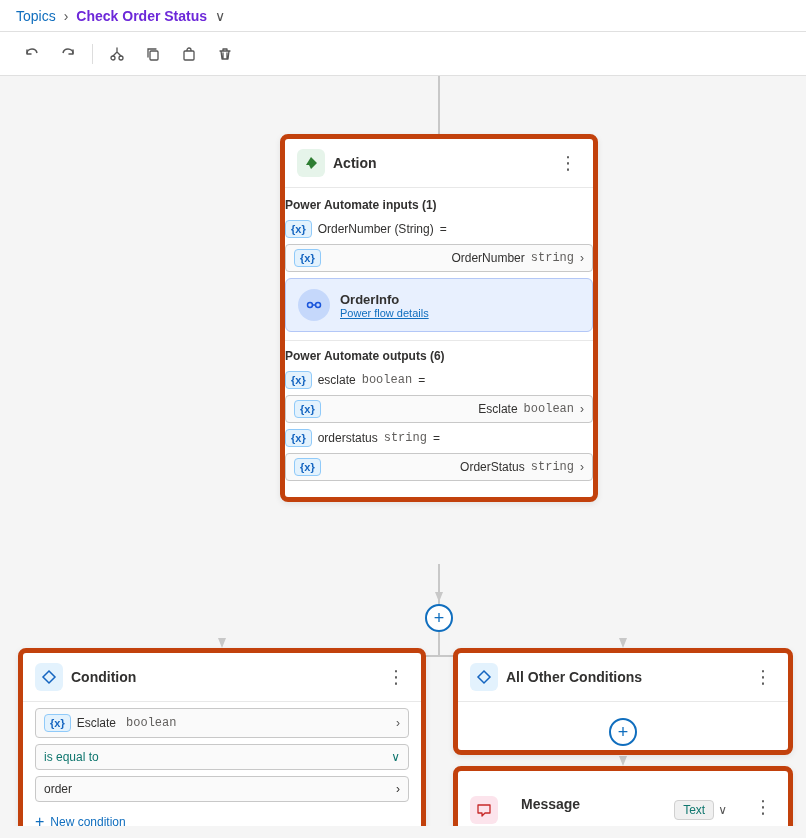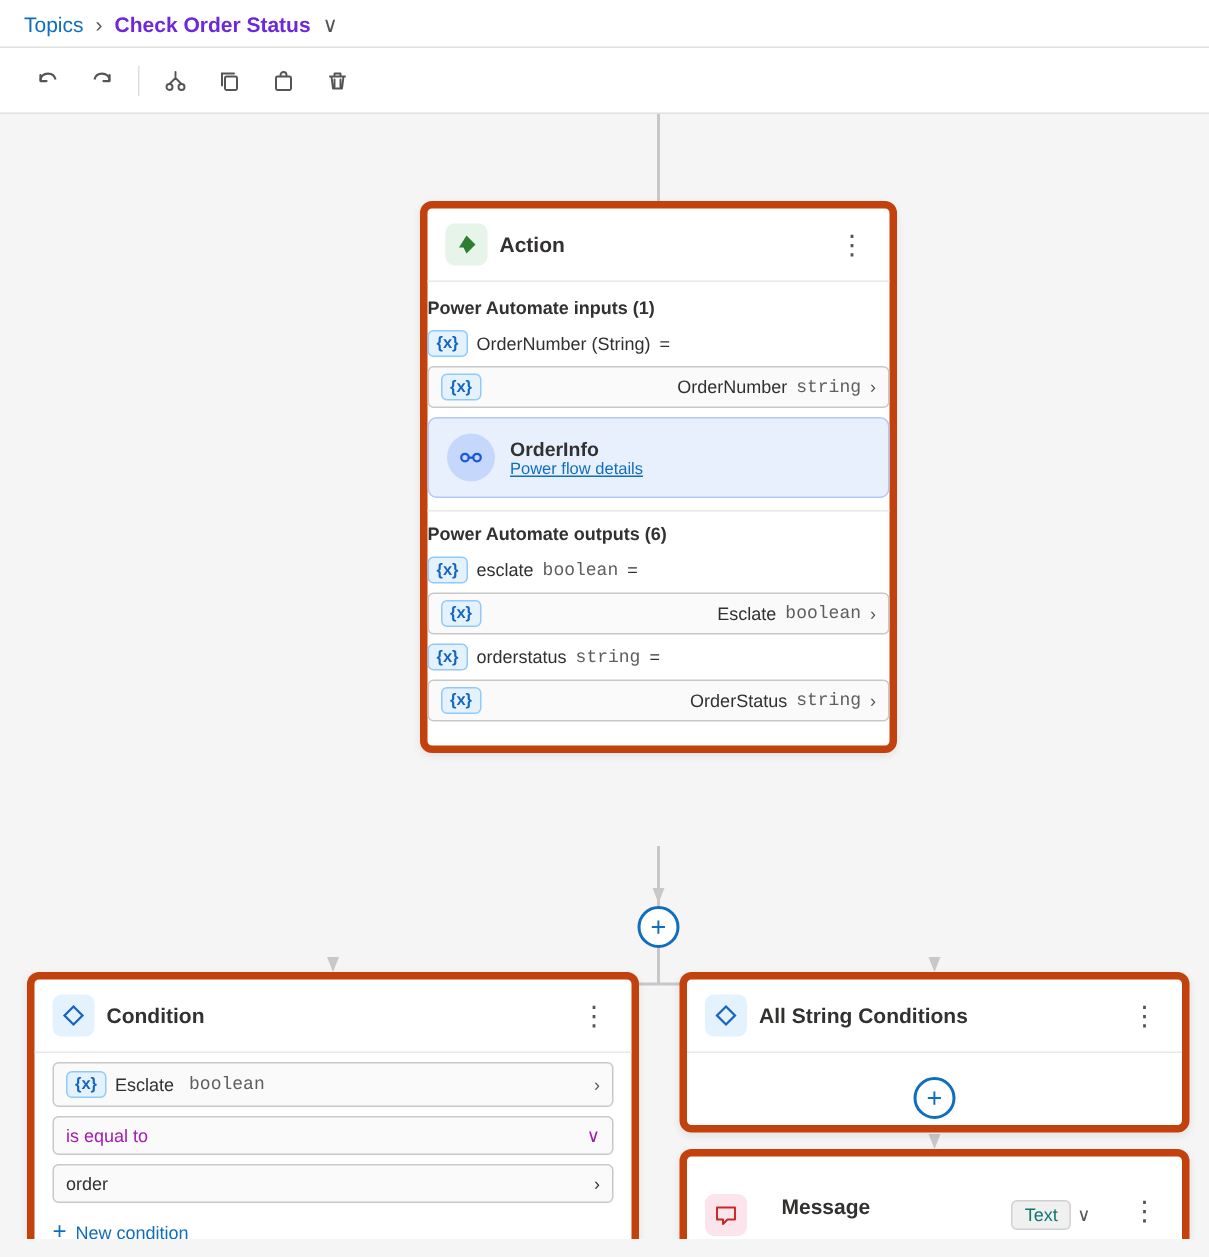--- a/index.html
+++ b/index.html
@@ -326,21 +326,21 @@
 
     .cond-select-row {
       display: flex;
       align-items: center;
       border: 1px solid #c8c8c8;
       border-radius: 4px;
       padding: 5px 8px;
       margin: 6px 12px;
       background: #fafafa;
       font-size: 12px;
-      color: #a21caf;
+      color: #0f766e;
       cursor: pointer;
       justify-content: space-between;
     }
 
     .cond-value-row {
       display: flex;
       align-items: center;
       border: 1px solid #c8c8c8;
       border-radius: 4px;
       padding: 5px 8px;
@@ -549,21 +549,21 @@
     </button>
   </div>
 
   <div class="card other-card">
     <div class="card-header">
       <div class="card-icon icon-condition">
         <svg width="16" height="16" viewBox="0 0 16 16" fill="none">
           <path d="M8 2L14 8L8 14L2 8L8 2Z" stroke="#1565c0" stroke-width="1.5" fill="none"></path>
         </svg>
       </div>
-      <span class="card-title">All String Conditions</span>
+      <span class="card-title">All Other Conditions</span>
       <span class="card-menu">⋮</span>
     </div>
 
     <div style="display:flex; justify-content:center; padding: 16px 0 4px;">
       <div class="add-btn" style="position:relative; left:auto; top:auto;">+</div>
     </div>
   </div>
 
   <div class="card message-card">
     <div class="message-header">

